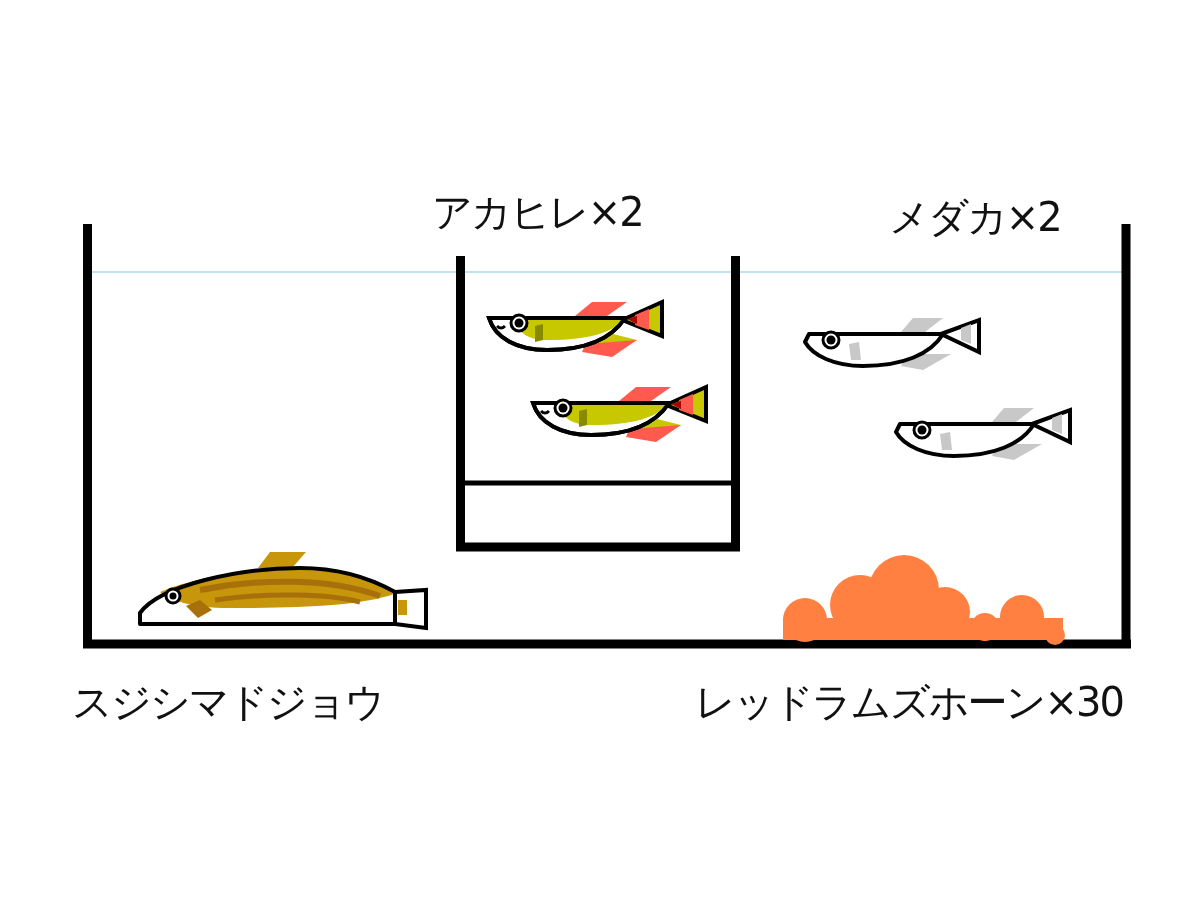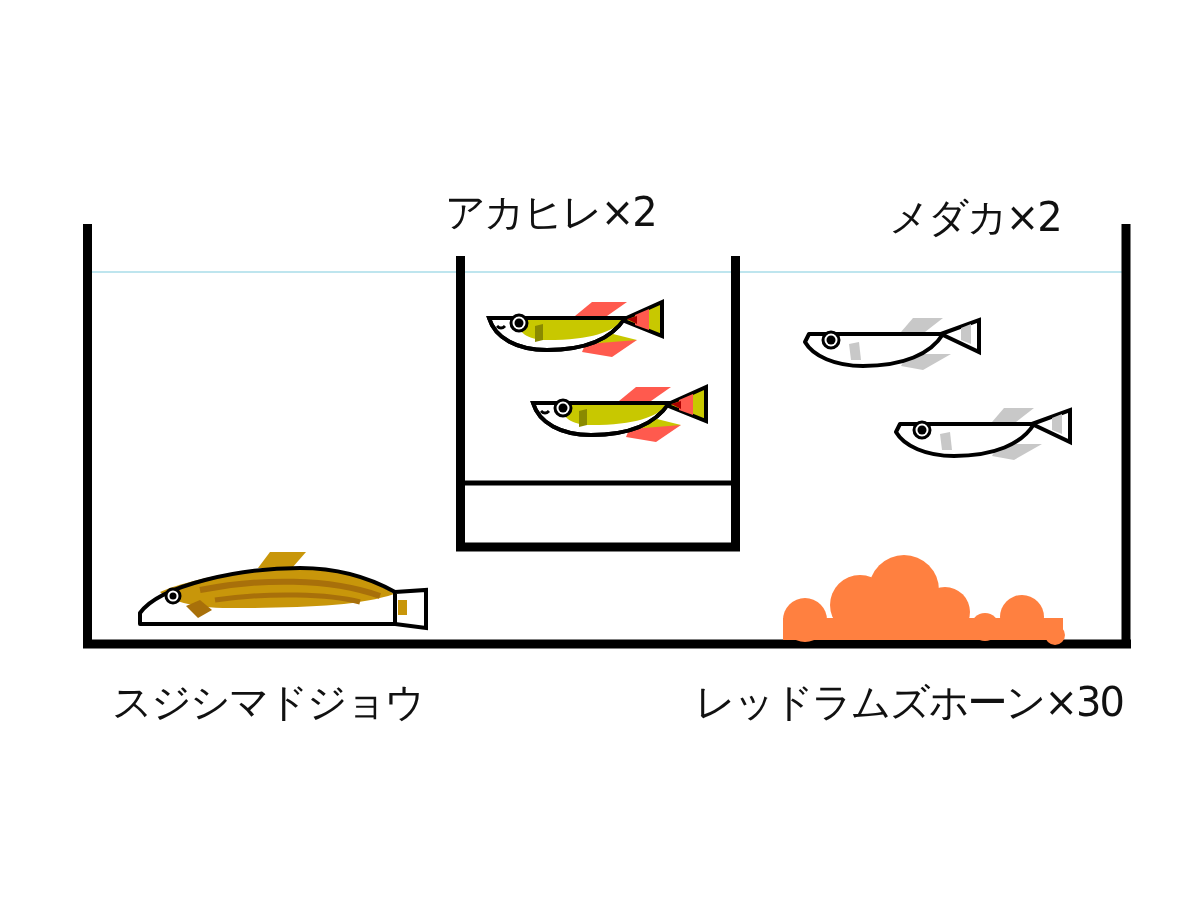--- a/index.html
+++ b/index.html
@@ -93,16 +93,16 @@
     <circle cx="860" cy="605" r="30"></circle>
     <circle cx="904" cy="590" r="35"></circle>
     <circle cx="945" cy="612" r="25"></circle>
     <circle cx="985" cy="627" r="14"></circle>
     <circle cx="1022" cy="617" r="22"></circle>
     <circle cx="1055" cy="635" r="10"></circle>
     <rect x="783" y="618" width="280" height="22"></rect>
   </g>
 </svg>
 
-<div class="label" style="left:432px; top:188px;margin-left:13px;">アカヒレ×2</div>
+<div class="label" style="left:432px; top:188px;">アカヒレ×2</div>
 <div class="label" style="left:845px; top:193px;margin-left:44px;">メダカ×2</div>
-<div class="label" style="left:72px; top:678px;margin-left:40px;">スジシマドジョウ</div>
+<div class="label" style="left:72px; top:678px;">スジシマドジョウ</div>
 <div class="label" style="left:695px; top:678px;">レッドラムズホーン×30</div>
 
 </body></html>

